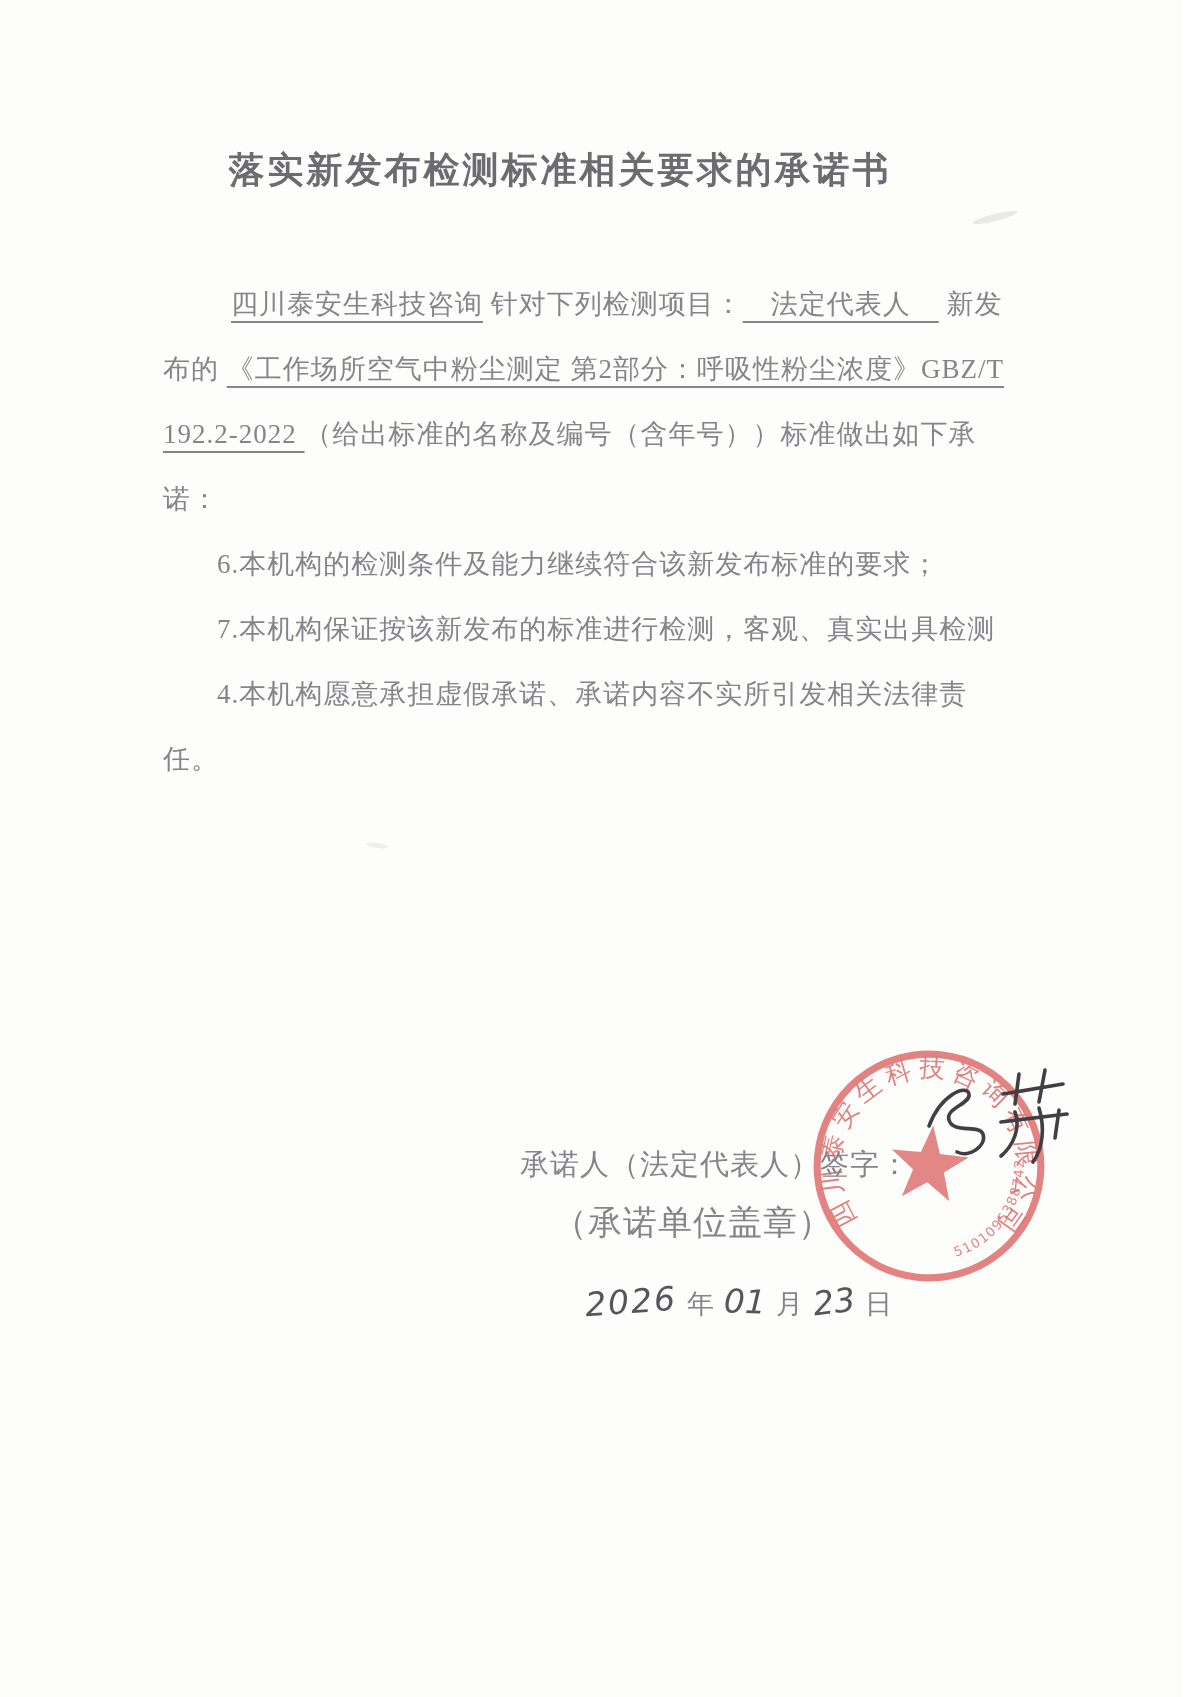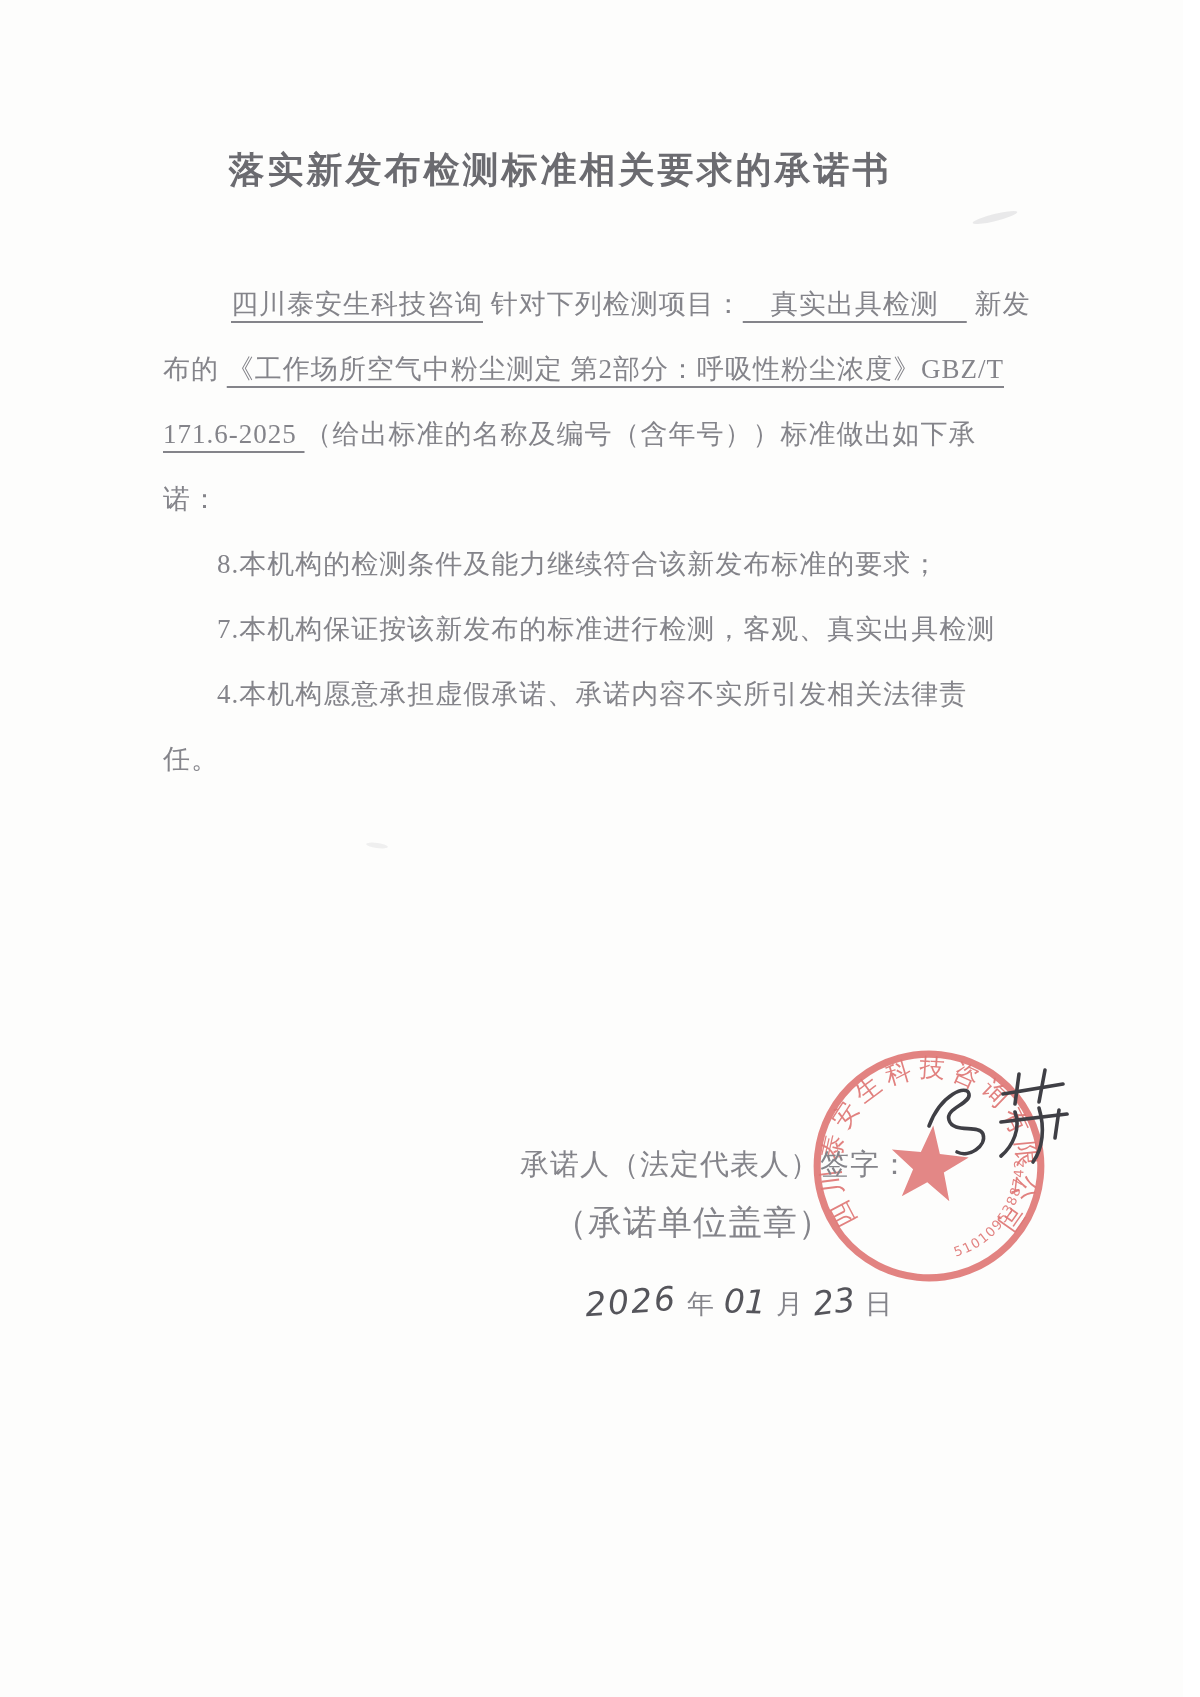--- a/index.html
+++ b/index.html
@@ -111,26 +111,26 @@
   .artifact.a2 { left: 366px; top: 843px; width: 22px; height: 5px; transform: rotate(8deg); opacity: .4; }
 </style>
 </head>
 <body>
 
 <div class="page">
 
   <div class="doc-title">落实新发布检测标准相关要求的承诺书</div>
 
   <div class="body-text">
-    <div class="line indent"><span class="u u-lead">四川泰安生科技咨询</span><span> 针对下列检测项目：</span><span class="u">　真实出具检测　</span><span> 新发</span></div>
+    <div class="line indent"><span class="u u-lead">四川泰安生科技咨询</span><span> 针对下列检测项目：</span><span class="u">　法定代表人　</span><span> 新发</span></div>
     <div class="line"><span>布的 </span><span class="u">《工作场所空气中粉尘测定 第2部分：呼吸性粉尘浓度》GBZ/T</span></div>
-    <div class="line"><span class="u">171.6-2025 </span><span>（给出标准的名称及编号（含年号））标准做出如下承</span></div>
+    <div class="line"><span class="u">192.2-2022 </span><span>（给出标准的名称及编号（含年号））标准做出如下承</span></div>
     <div class="line">诺：</div>
 
-    <div class="line indent">8.本机构的检测条件及能力继续符合该新发布标准的要求；</div>
+    <div class="line indent">6.本机构的检测条件及能力继续符合该新发布标准的要求；</div>
     <div class="line indent">7.本机构保证按该新发布的标准进行检测，客观、真实出具检测</div>
     <div class="line indent">4.本机构愿意承担虚假承诺、承诺内容不实所引发相关法律责</div>
     <div class="line">任。</div>
   </div>
 
   <div class="sig-block">
     <span>承诺人（法定代表人）签字：</span>
   </div>
 
   <div class="stamp-note">（承诺单位盖章）</div>

